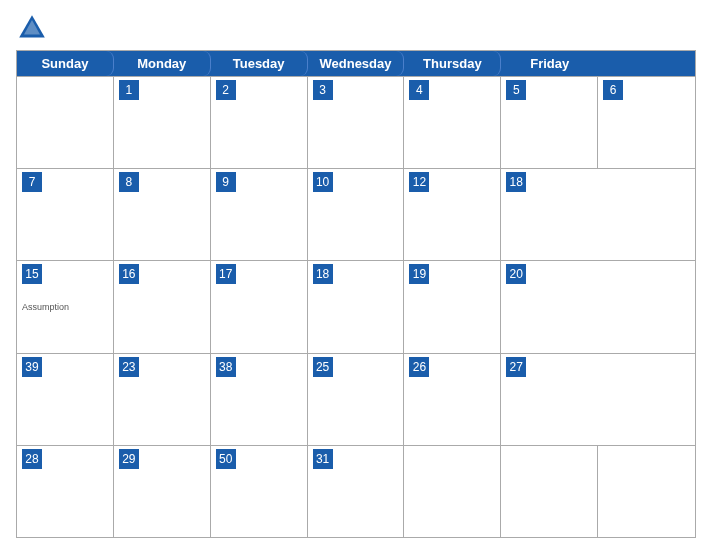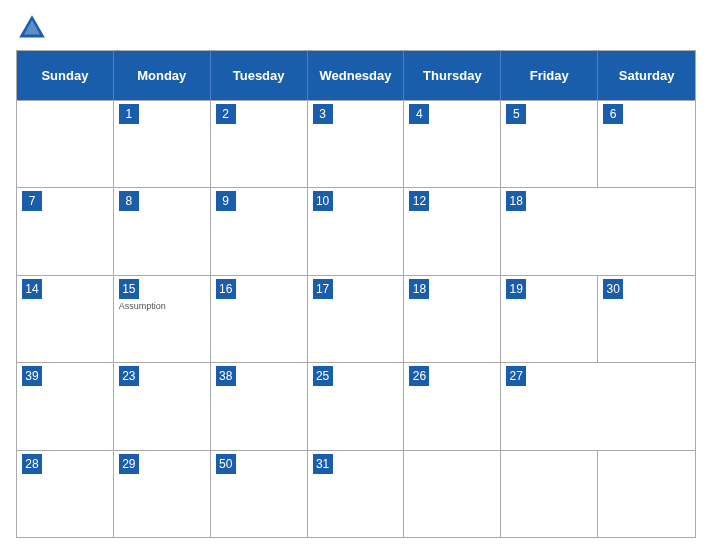--- a/index.html
+++ b/index.html
@@ -71,22 +71,23 @@
     .cal-header-row {
       display: grid;
       grid-template-columns: repeat(7, 1fr);
       background: #1a5dab;
     }
     .cal-header-cell {
       color: #fff;
       text-align: center;
       font-size: 13px;
       font-weight: bold;
-      padding: 17px 2px;
+      padding: 5px 2px;
       border-right: 1px solid #4a7fcb;
+      border-radius: 8px;
     }
     .cal-header-cell:last-child {
       border-right: none;
     }
     .cal-body {
       display: flex;
       flex-direction: column;
       flex: 1;
     }
     .cal-row {
@@ -122,21 +123,21 @@
     .cell-number.blue-bg {
       background: #1a5dab;
       color: #fff;
     }
     .cell-empty {
       background: #fff;
     }
     .cell-holiday {
       font-size: 9px;
       color: #555;
-      margin-top: 2px;
+      margin-top: 18px;
     }
   </style>
 </head>
 <body>
 
 <div class="page">
   <div class="header">
     <div class="logo">
       <svg class="logo-icon" viewBox="0 0 40 40">
         <polygon points="20,4 36,32 4,32" fill="#1a5dab"></polygon>
@@ -152,21 +153,20 @@
   </div>
 
   <div class="calendar">
     <div class="cal-header-row">
       <div class="cal-header-cell">Sunday</div>
       <div class="cal-header-cell">Monday</div>
       <div class="cal-header-cell">Tuesday</div>
       <div class="cal-header-cell">Wednesday</div>
       <div class="cal-header-cell">Thursday</div>
       <div class="cal-header-cell">Friday</div>
-      <div class="cal-header-cell">Saturday</div>
     </div>
     <div class="cal-body" id="cal-body">
     <div class="cal-row">
           <div class="cal-cell cell-empty"></div>
           <div class="cal-cell">
             <span class="cell-number blue-bg">1</span>
           </div>
           <div class="cal-cell">
             <span class="cell-number blue-bg">2</span>
           </div>
@@ -198,40 +198,37 @@
           </div>
           <div class="cal-cell">
             <span class="cell-number blue-bg">12</span>
           </div>
           <div class="cal-cell">
             <span class="cell-number blue-bg">18</span>
           </div>
         </div>
         <div class="cal-row">
           <div class="cal-cell">
-            <span class="cell-number blue-bg">14</span>
-          </div>
-          <div class="cal-cell">
             <span class="cell-number blue-bg">15</span>
             <div class="cell-holiday">Assumption</div>
           </div>
           <div class="cal-cell">
             <span class="cell-number blue-bg">16</span>
           </div>
           <div class="cal-cell">
             <span class="cell-number blue-bg">17</span>
           </div>
           <div class="cal-cell">
             <span class="cell-number blue-bg">18</span>
           </div>
           <div class="cal-cell">
             <span class="cell-number blue-bg">19</span>
           </div>
           <div class="cal-cell">
-            <span class="cell-number blue-bg">30</span>
+            <span class="cell-number blue-bg">20</span>
           </div>
         </div>
         <div class="cal-row">
           <div class="cal-cell">
             <span class="cell-number blue-bg">39</span>
           </div>
           <div class="cal-cell">
             <span class="cell-number blue-bg">23</span>
           </div>
           <div class="cal-cell">

